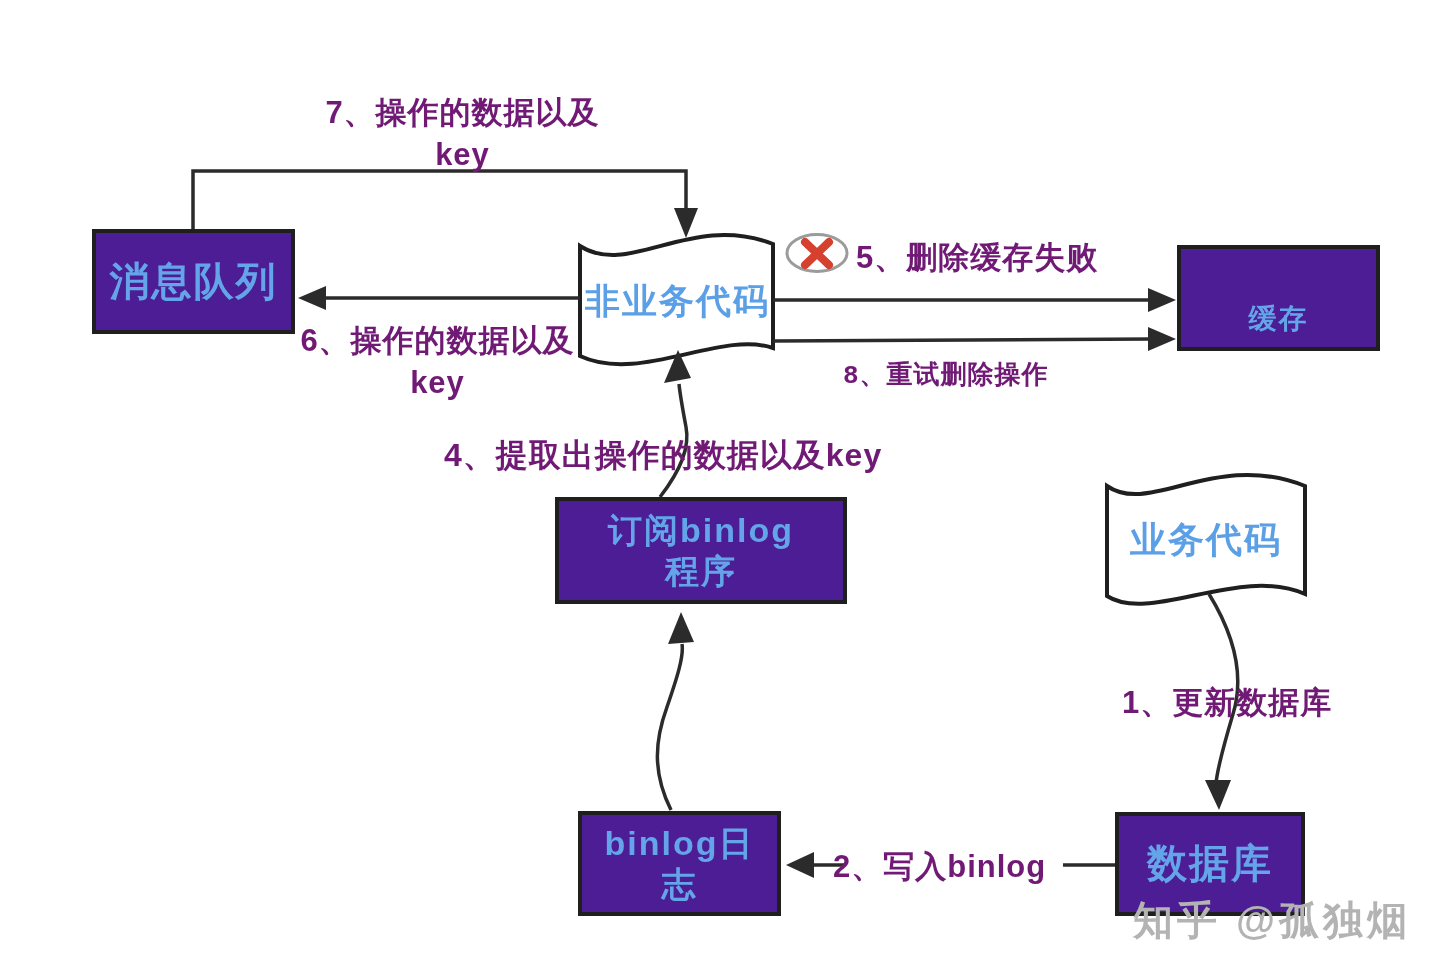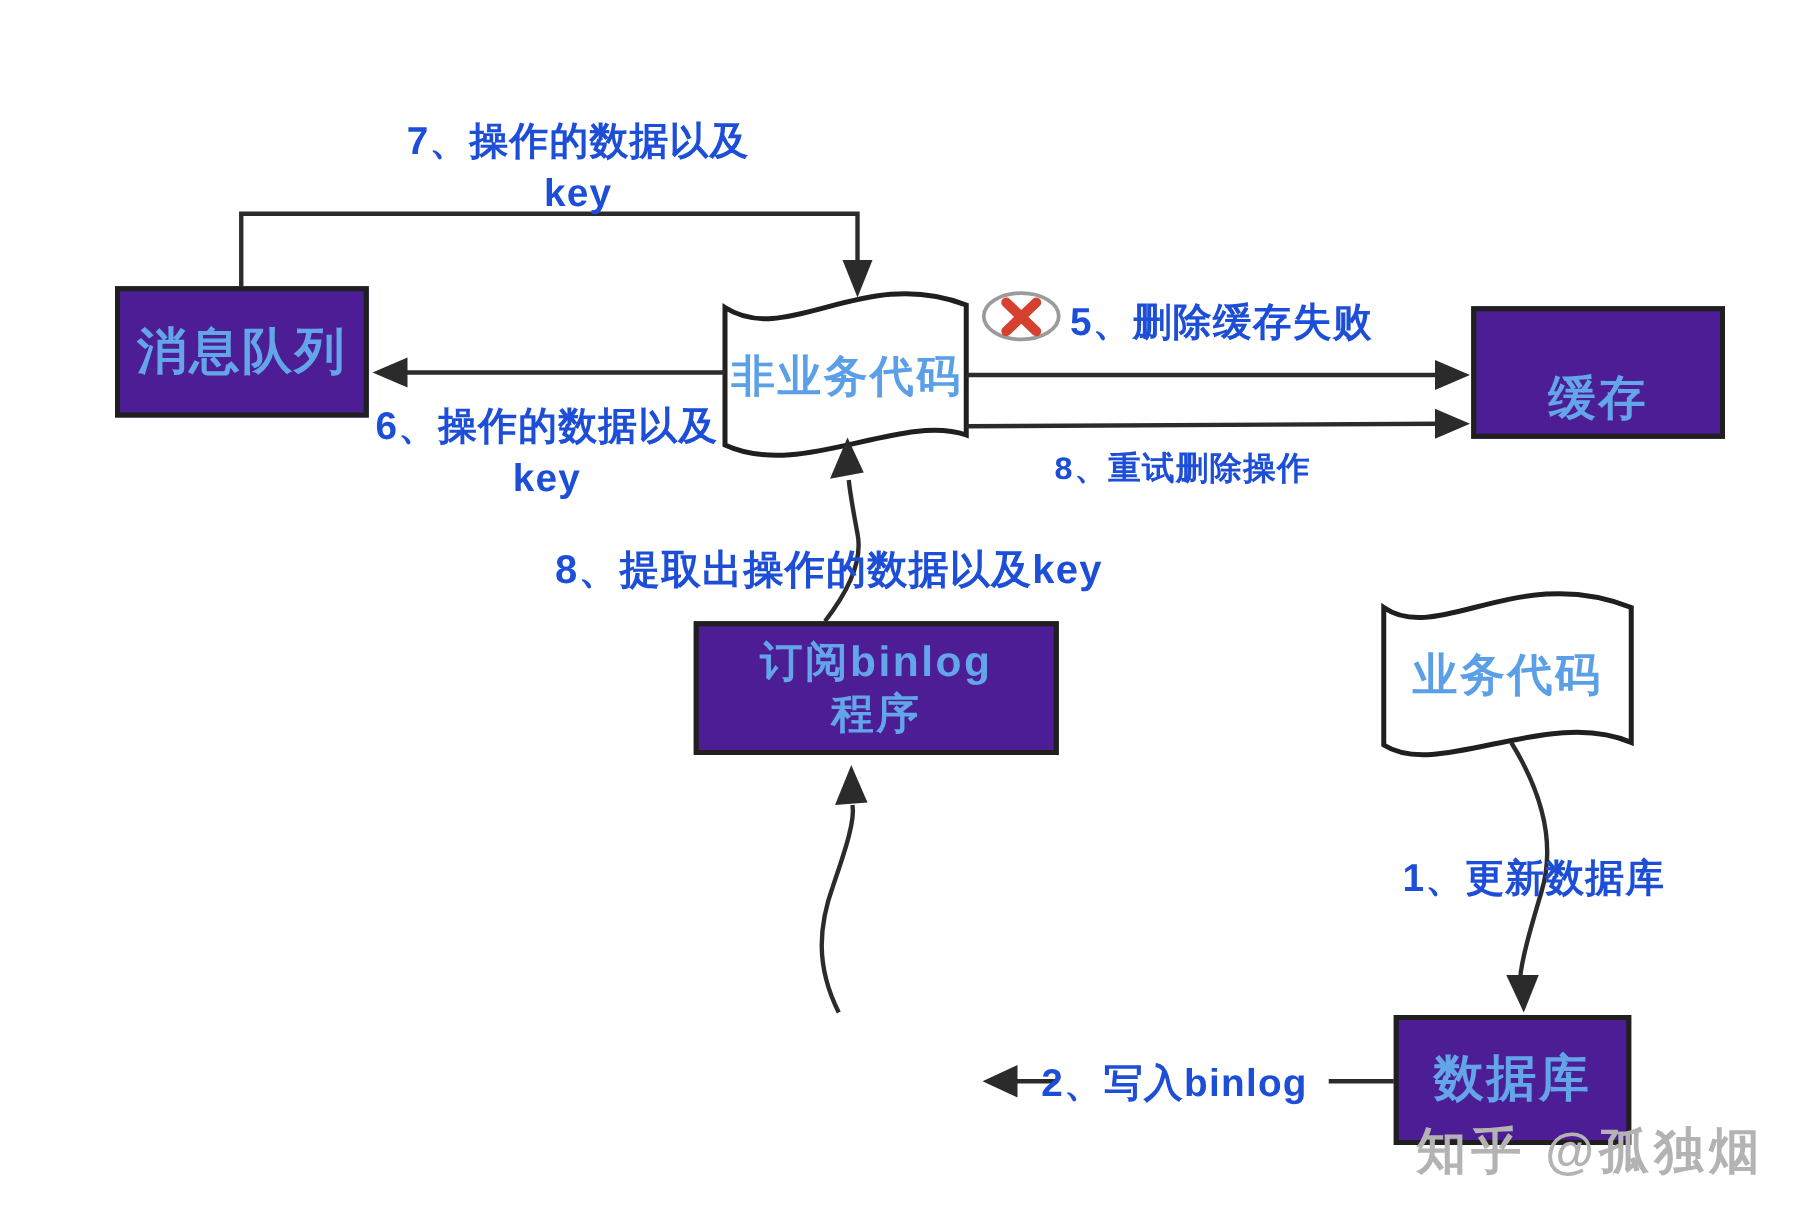--- a/index.html
+++ b/index.html
@@ -12,21 +12,21 @@
     position:absolute;box-sizing:border-box;border:4px solid #1f1f1f;background:#4c1d95;
     display:flex;flex-direction:column;align-items:center;justify-content:center;
     z-index:2;line-height:1.18;text-align:left;
   }
   .node-text{color:#63a5e8;font-weight:700;letter-spacing:2px;}
   .flag-text{
     position:absolute;z-index:2;color:#5b9fe6;font-weight:700;letter-spacing:2px;
     display:flex;align-items:center;justify-content:center;text-align:center;
   }
   .step{
-    position:absolute;z-index:3;color:#1d4ed8;font-weight:700;
+    position:absolute;z-index:3;color:#701a75;font-weight:700;
     white-space:nowrap;letter-spacing:1px;
   }
   .step.centered{text-align:center;white-space:normal;}
   .watermark{
     position:absolute;z-index:4;color:#b3b3b3;font-weight:700;
     font-size:40px;letter-spacing:4px;white-space:nowrap;
   }
   .shaft{stroke:#2b2b2b;stroke-width:3.5;fill:none;}
   .head{fill:#2b2b2b;stroke:none;}
   .flagshape{fill:#ffffff;stroke:#1f1f1f;stroke-width:4;}
@@ -71,28 +71,32 @@
       <line x1="805" y1="242" x2="829" y2="265" stroke="#d6402e" stroke-width="8" stroke-linecap="round"></line>
       <line x1="829" y1="242" x2="805" y2="265" stroke="#d6402e" stroke-width="8" stroke-linecap="round"></line>
     </g>
   </svg>
 
   <div class="node" style="left:92px;top:229px;width:203px;height:105px;">
     <span class="node-text" style="font-size:40px;">消息队列</span>
   </div>
 
   <div class="node" style="left:1177px;top:245px;width:203px;height:106px;">
-    <span class="node-text" style="font-size:38px;margin-top:42px;">缓存</span>
+    <span class="node-text" style="font-size:28px;margin-top:42px;">缓存</span>
   </div>
 
   <div class="node" style="left:555px;top:497px;width:292px;height:107px;">
     <span class="node-text" style="font-size:34px;">订阅binlog</span>
     <span class="node-text" style="font-size:34px;">程序</span>
   </div>
 
+  <div class="node" style="left:578px;top:811px;width:203px;height:105px;">
+    <span class="node-text" style="font-size:34px;">binlog日</span>
+    <span class="node-text" style="font-size:34px;">志</span>
+  </div>
 
   <div class="node" style="left:1115px;top:812px;width:190px;height:104px;">
     <span class="node-text" style="font-size:40px;">数据库</span>
   </div>
 
   <div class="flag-text" style="left:582px;top:274px;width:191px;height:54px;font-size:35px;">非业务代码</div>
   <div class="flag-text" style="left:1107px;top:513px;width:198px;height:54px;font-size:36px;">业务代码</div>
 
   <div class="step centered" style="left:290px;top:92px;width:345px;font-size:31px;line-height:1.35;">
     <span>7、操作的数据以及</span><br>
@@ -101,21 +105,21 @@
 
   <div class="step centered" style="left:280px;top:320px;width:315px;font-size:31px;line-height:1.35;">
     <span>6、操作的数据以及</span><br>
     <span>key</span>
   </div>
 
   <div class="step" style="left:856px;top:237px;font-size:31px;">5、删除缓存失败</div>
 
   <div class="step" style="left:843px;top:357px;font-size:26px;font-family:Liberation Mono, monospace;">8、重试删除操作</div>
 
-  <div class="step" style="left:444px;top:434px;font-size:32px;">8、提取出操作的数据以及key</div>
+  <div class="step" style="left:444px;top:434px;font-size:32px;">4、提取出操作的数据以及key</div>
 
 
   <div class="step" style="left:1122px;top:682px;font-size:31px;">1、更新数据库</div>
 
   <div class="step" style="left:833px;top:846px;font-size:31px;">2、写入binlog</div>
 
   <div class="watermark" style="left:1133px;top:893px;">知乎 @孤独烟</div>
 
 </div>
 

